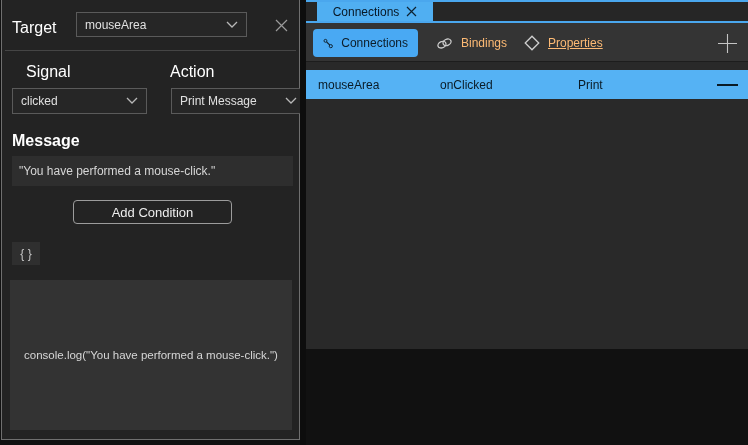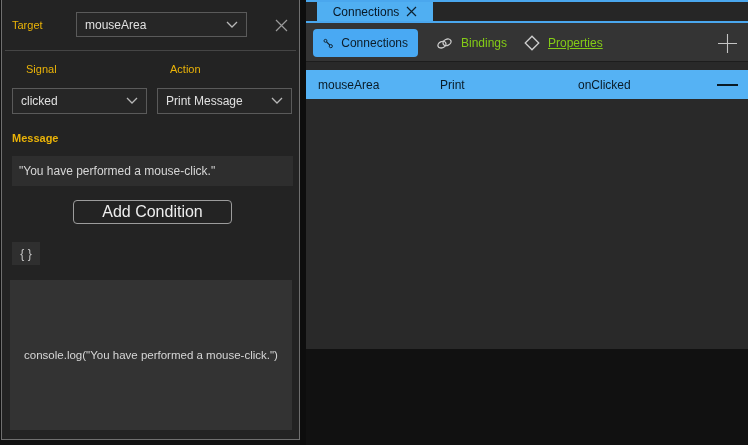--- a/index.html
+++ b/index.html
@@ -13,21 +13,21 @@
     color: #cfcfcf;
   }
 
   
   .popup {
     position: absolute; left: 1px; top: -2px;
     width: 299px; height: 442px;
     background: #232323;
     border: 1px solid #6f6f6f;
   }
-  .popup .label { position: absolute; color: #eab308; font-size: 11px; }
+  .popup .label { position: absolute; color: #ffffff; font-size: 16px; }
   .combo {
     position: absolute;
     background: #262626;
     border: 1px solid #5a5a5a;
     display: flex; align-items: center;
     padding: 0 8px;
     color: #e0e0e0;
     cursor: default;
   }
   .combo .combo-value { flex: 1 1 auto; white-space: nowrap; overflow: hidden; }
@@ -39,21 +39,21 @@
     width: 281px; height: 30px;
     background: #2e2e2e; border: none; outline: none;
     color: #d6d6d6; font-family: "Liberation Sans", sans-serif; font-size: 12px;
     padding: 0 7px;
   }
   .add-cond {
     position: absolute; left: 71px; top: 201px;
     width: 159px; height: 24px;
     background: transparent;
     border: 1px solid #9c9c9c; border-radius: 4px;
-    color: #ededed; font-family: "Liberation Sans", sans-serif; font-size: 16px;
+    color: #ededed; font-family: "Liberation Sans", sans-serif; font-size: 13px;
     cursor: pointer;
   }
   .braces {
     position: absolute; left: 10px; top: 243px;
     width: 28px; height: 23px;
     background: #2f2f2f; color: #c6c6c6;
     display: flex; align-items: center; justify-content: center;
     font-size: 12px; cursor: pointer;
   }
   .codebox {
@@ -84,21 +84,21 @@
     font-size: 12px; cursor: pointer;
   }
   .toolbar {
     position: absolute; left: 0; top: 23px; width: 442px; height: 39px;
     background: #343434; border-bottom: 1px solid #1d1d1d;
   }
   .tb-btn {
     position: absolute; top: 6px; height: 28px;
     display: flex; align-items: center; gap: 8px;
     padding: 0 10px; border-radius: 4px;
-    color: #84cc16; font-size: 12px; cursor: pointer;
+    color: #fdba74; font-size: 12px; cursor: pointer;
   }
   .tb-btn.selected { background: #49a9f3; color: #0d1d29; }
   .tb-conn { left: 7px; width: 105px; }
   .tb-bind { left: 120px; }
   .tb-prop { left: 208px; text-decoration: underline; }
   .plus-btn { position: absolute; right: 10px; top: 10px; cursor: pointer; }
   .conn-row {
     position: absolute; left: 0; top: 70px; width: 442px; height: 29px;
     background: #55b2f4; color: #0a1b26;
     display: grid; grid-template-columns: 122px 138px 1fr 32px;
@@ -130,21 +130,21 @@
   <span class="label" style="left:10px; top:64px;margin-left:14px;">Signal</span>
   <span class="label" style="left:168px; top:64px;">Action</span>
 
   <div class="combo" style="left:10px; top:89px; width:135px; height:26px;">
     <span class="combo-value">clicked</span>
     <svg width="12" height="8" viewBox="0 0 12 8">
         <path d="M1 1 L6 6 L11 1" stroke="#b8b8b8" stroke-width="1.3" fill="none"></path>
       </svg>
   </div>
 
-  <div class="combo" style="left:155px; top:89px; width:135px; height:26px;">
+  <div class="combo" style="left:169px; top:89px; width:135px; height:26px;">
     <span class="combo-value">Print Message</span>
     <svg width="12" height="8" viewBox="0 0 12 8">
         <path d="M1 1 L6 6 L11 1" stroke="#b8b8b8" stroke-width="1.3" fill="none"></path>
       </svg>
   </div>
 
   <span class="label" style="left:10px; top:133px;font-weight:bold;">Message</span>
 
   <input class="msg-input" type="text" value="&quot;You have performed a mouse-click.&quot;" style="">
 
@@ -198,20 +198,20 @@
       <span>Properties</span>
     </div>
 
     <svg class="plus-btn" width="21" height="21" viewBox="0 0 21 21">
       <path d="M10.5 1 V20 M1 10.5 H20" stroke="#c4c4c4" stroke-width="1.1" fill="none"></path>
     </svg>
   </div>
 
   <div class="conn-row">
     <span class="cell">mouseArea</span>
+    <span class="cell">onClicked</span>
     <span class="cell">Print</span>
-    <span class="cell">onClicked</span>
     <svg class="minus" width="21" height="4" viewBox="0 0 21 4">
       <path d="M0 2 H21" stroke="#0a1b26" stroke-width="2" fill="none"></path>
     </svg>
   </div>
 
 </div>
 
 </body></html>

